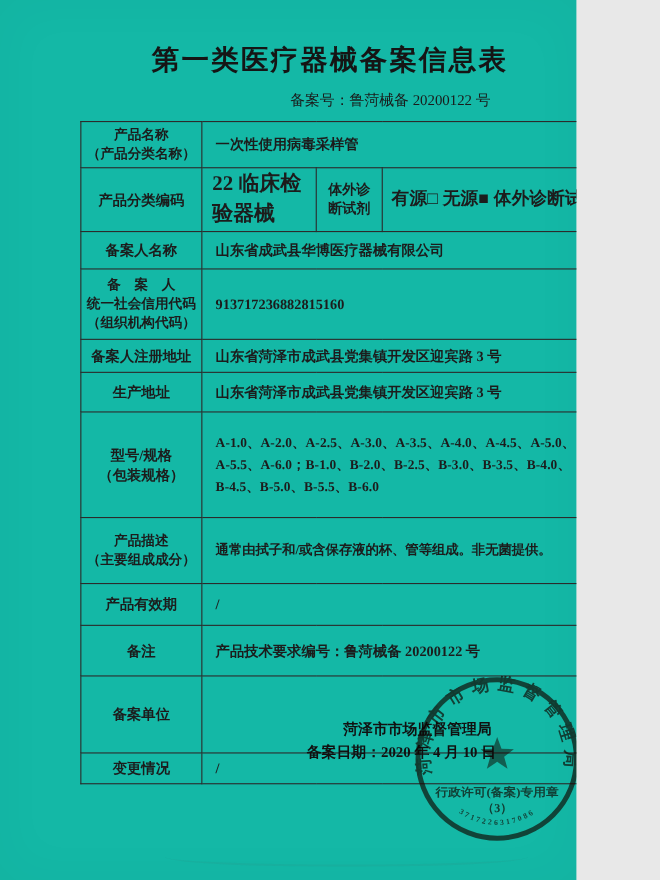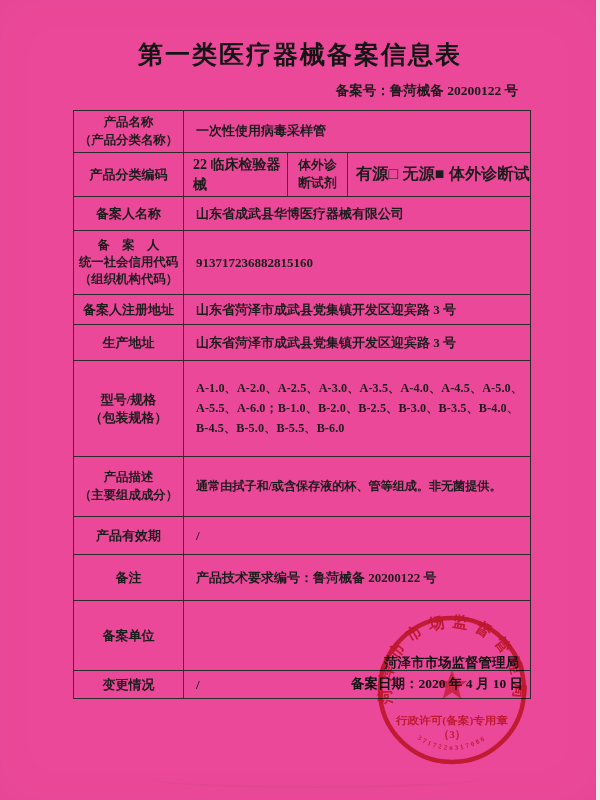--- a/index.html
+++ b/index.html
@@ -1,41 +1,41 @@
 <!DOCTYPE html>
 <html><head>
 <meta charset="utf-8">
 <style>
   * { margin: 0; padding: 0; box-sizing: border-box; }
   html, body { background: #e8e8e8; }
   .page {
     position: relative;
-    width: 596px;
+    width: 524px;
     height: 800px;
-    background: #ec4899;
+    background: #14b8a6;
     overflow: hidden;
     font-family: "Liberation Serif", serif;
     color: #1c1c1c;
     box-shadow: inset 0 0 50px rgba(0,0,0,0.03);
   }
   .doc-title {
     position: absolute;
     top: 38px; left: 0; width: 600px;
     text-align: center;
     font-family: "Liberation Sans", sans-serif;
     font-size: 25px;
     font-weight: 700;
     letter-spacing: 2px;
     color: #151515;
   }
   .reg-no {
     position: absolute;
     top: 82px; right: 78px;
     font-size: 13.5px;
-    font-weight: 700;
+    font-weight: 400;
     color: #1a1a1a;
   }
   table.form {
     position: absolute;
     left: 73px; top: 110px;
     width: 457px;
     border-collapse: collapse;
     table-layout: fixed;
     background: transparent;
   }
@@ -53,21 +53,21 @@
     padding: 2px 3px;
   }
   .lab-sm { font-size: 12.4px; }
   .val {
     text-align: left;
     font-size: 13px;
     line-height: 1.55;
     padding: 2px 6px 2px 12px;
     white-space: pre-line;
   }
-  .code-cell { font-size: 14px; padding: 2px 6px 2px 9px; line-height: 1.4; }
+  .code-cell { font-size: 19px; padding: 2px 6px 2px 9px; line-height: 1.4; }
   .feat-lab { font-size: 12.8px; padding: 2px 5px; }
   .feat-val { white-space: nowrap; font-size: 16px; padding-left: 8px; letter-spacing: 0.2px; }
   .model-cell { font-size: 12.2px; line-height: 1.62; letter-spacing: 0.1px; }
   .oneline { white-space: nowrap; font-size: 12.2px; letter-spacing: -0.1px; }
   .r1  { height: 42px; margin-left: 20px; }
   .r2  { height: 40px; }
   .r3  { height: 34px; }
   .r4  { height: 64px; }
   .r5  { height: 30px; }
   .r6  { height: 36px; }

